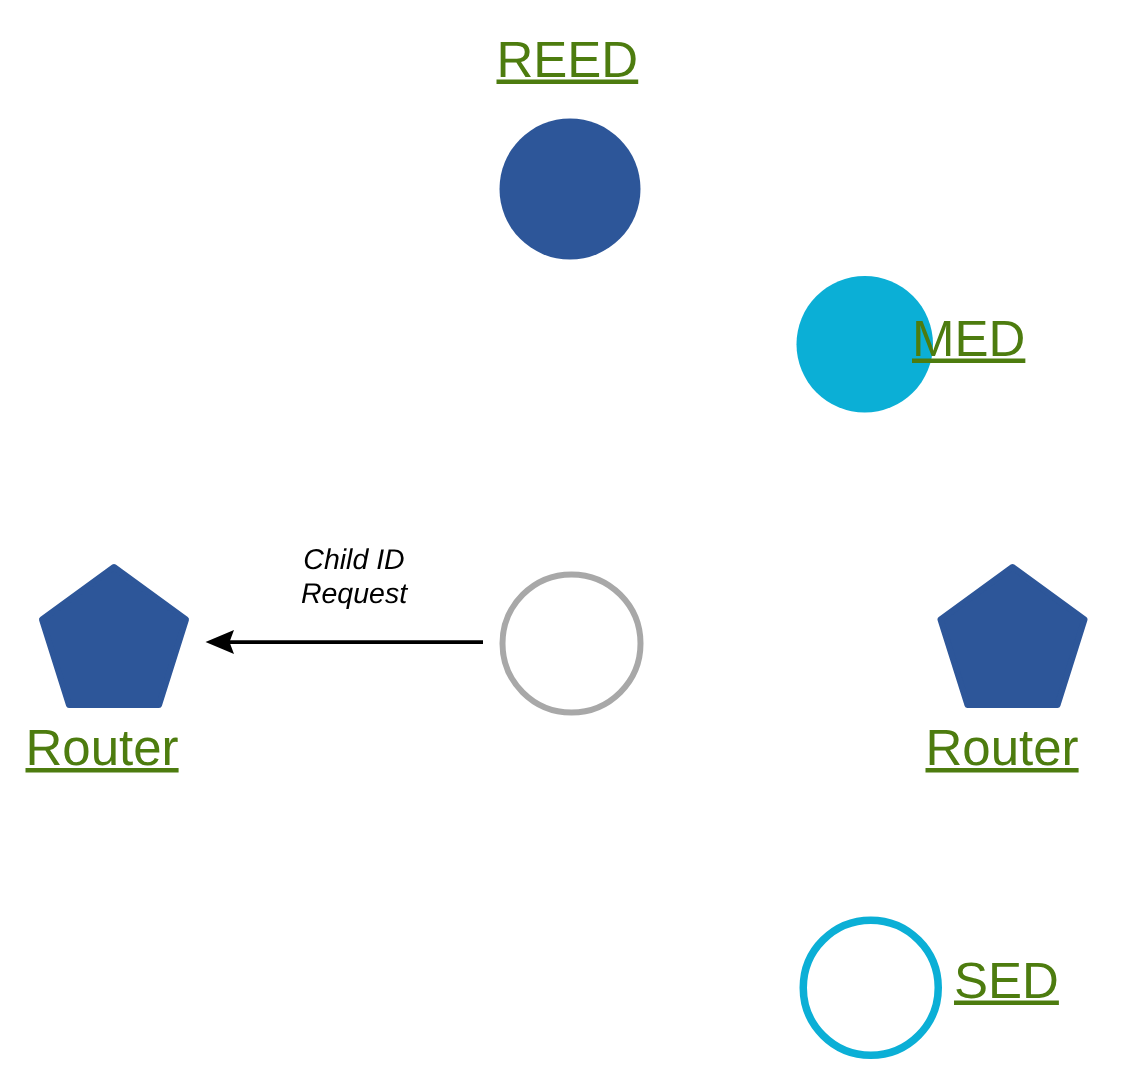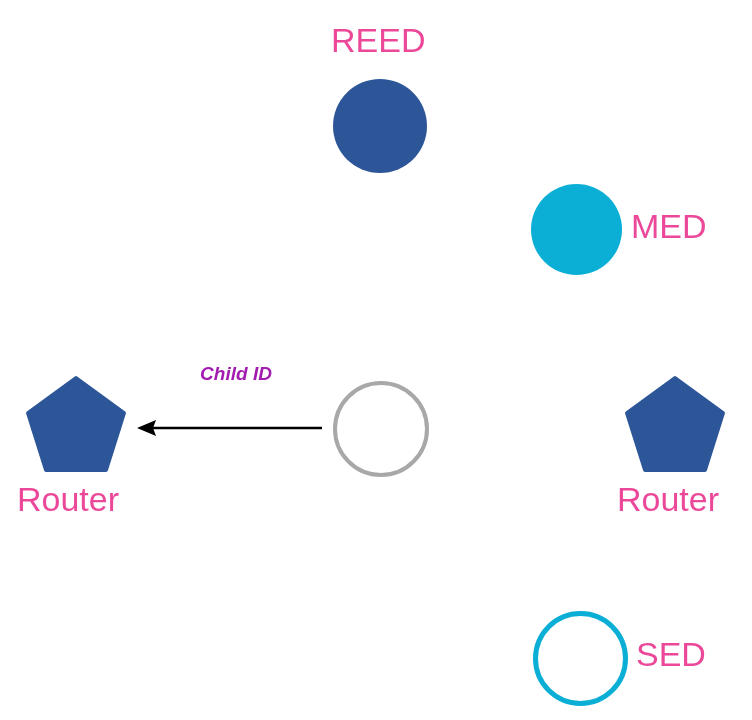--- a/index.html
+++ b/index.html
@@ -21,26 +21,27 @@
     background: #ffffff;
   }
   .node {
     position: absolute;
   }
   .node-shape {
     position: absolute;
   }
   .node-label {
     position: absolute;
-    color: #ec4899;
+    color: #4d7c0f;
     font-family: "Liberation Sans", sans-serif;
     font-size: 34px;
     line-height: 34px;
     white-space: nowrap;
     font-weight: 400;
+    text-decoration: underline;
   }
   
   #reed-label {
     left: 331px;
     top: 23px;
   }
   #reed-shape {
     left: 333px;
     top: 79px;
     width: 94px;
@@ -49,21 +50,21 @@
   }
   
   #med-shape {
     left: 531px;
     top: 184px;
     width: 91px;
     height: 91px;
     border-radius: 50%;
   }
   #med-label {
-    left: 631px;
+    left: 608px;
     top: 209px;
   }
   
   #router-left-shape {
     left: 26px;
     top: 376px;
     width: 100px;
     height: 100px;
   }
   #router-left-label {
@@ -118,22 +119,21 @@
   #edge-label {
     position: absolute;
     left: 160px;
     top: 362px;
     width: 152px;
     text-align: center;
     font-family: "Liberation Sans", sans-serif;
     font-style: italic;
     font-size: 19px;
     line-height: 23px;
-    color: #a21caf;
-    font-weight: bold;
+    color: #000000;
   }
   .pentagon-svg {
     display: block;
     overflow: visible;
   }
 </style>
 </head>
 <body>
 
 <div id="diagram-canvas">
@@ -175,15 +175,16 @@
     <div class="node-label" id="sed-label">SED</div>
   </div>
 
   <svg id="edge-child-id-request" viewBox="0 0 200 50">
     <line x1="192" y1="24" x2="16" y2="24" stroke="#000000" stroke-width="2.5"></line>
     <polygon points="7,24 26,16 23,24 26,32" fill="#000000"></polygon>
   </svg>
 
   <div id="edge-label">
     <div>Child ID</div>
+    <div>Request</div>
   </div>
 
 </div>
 
 </body></html>

